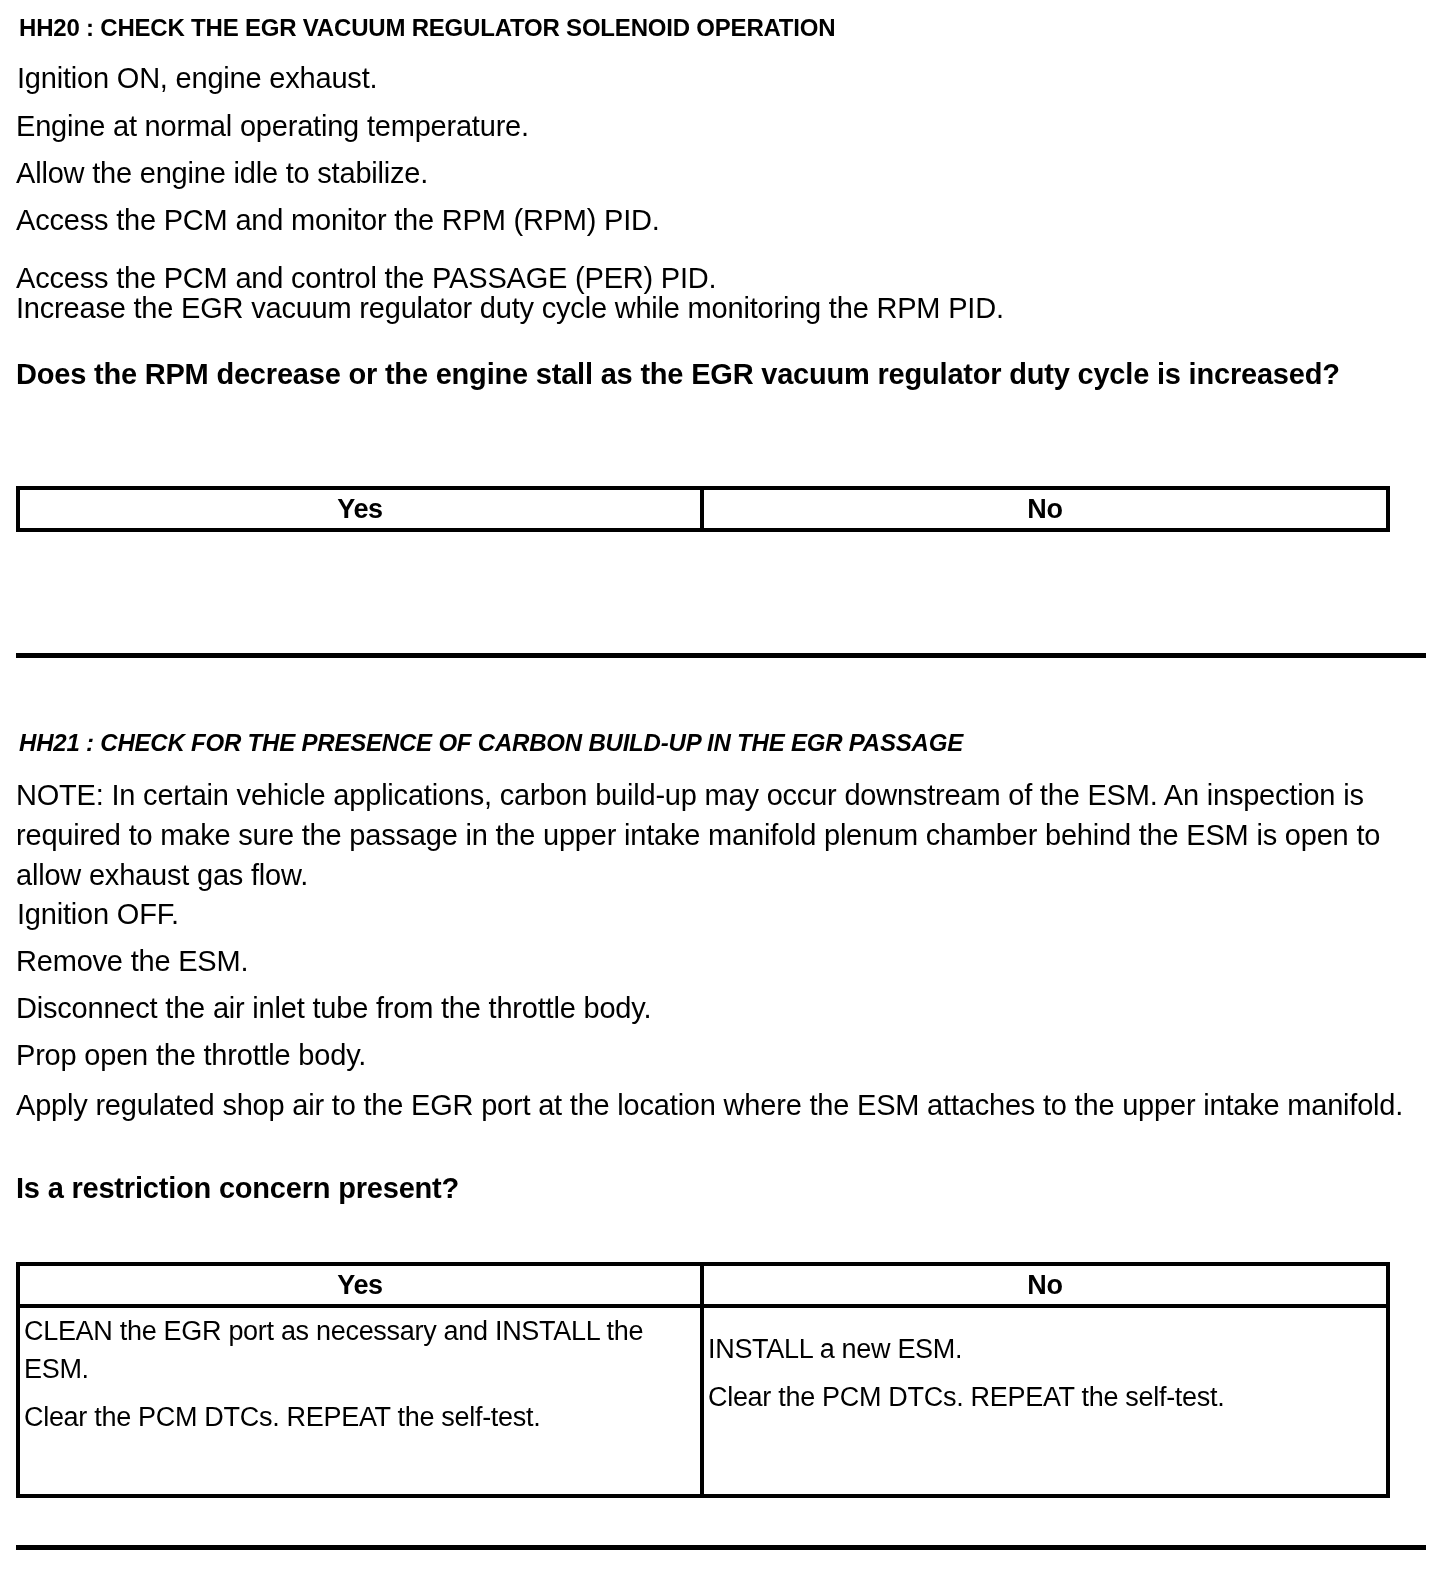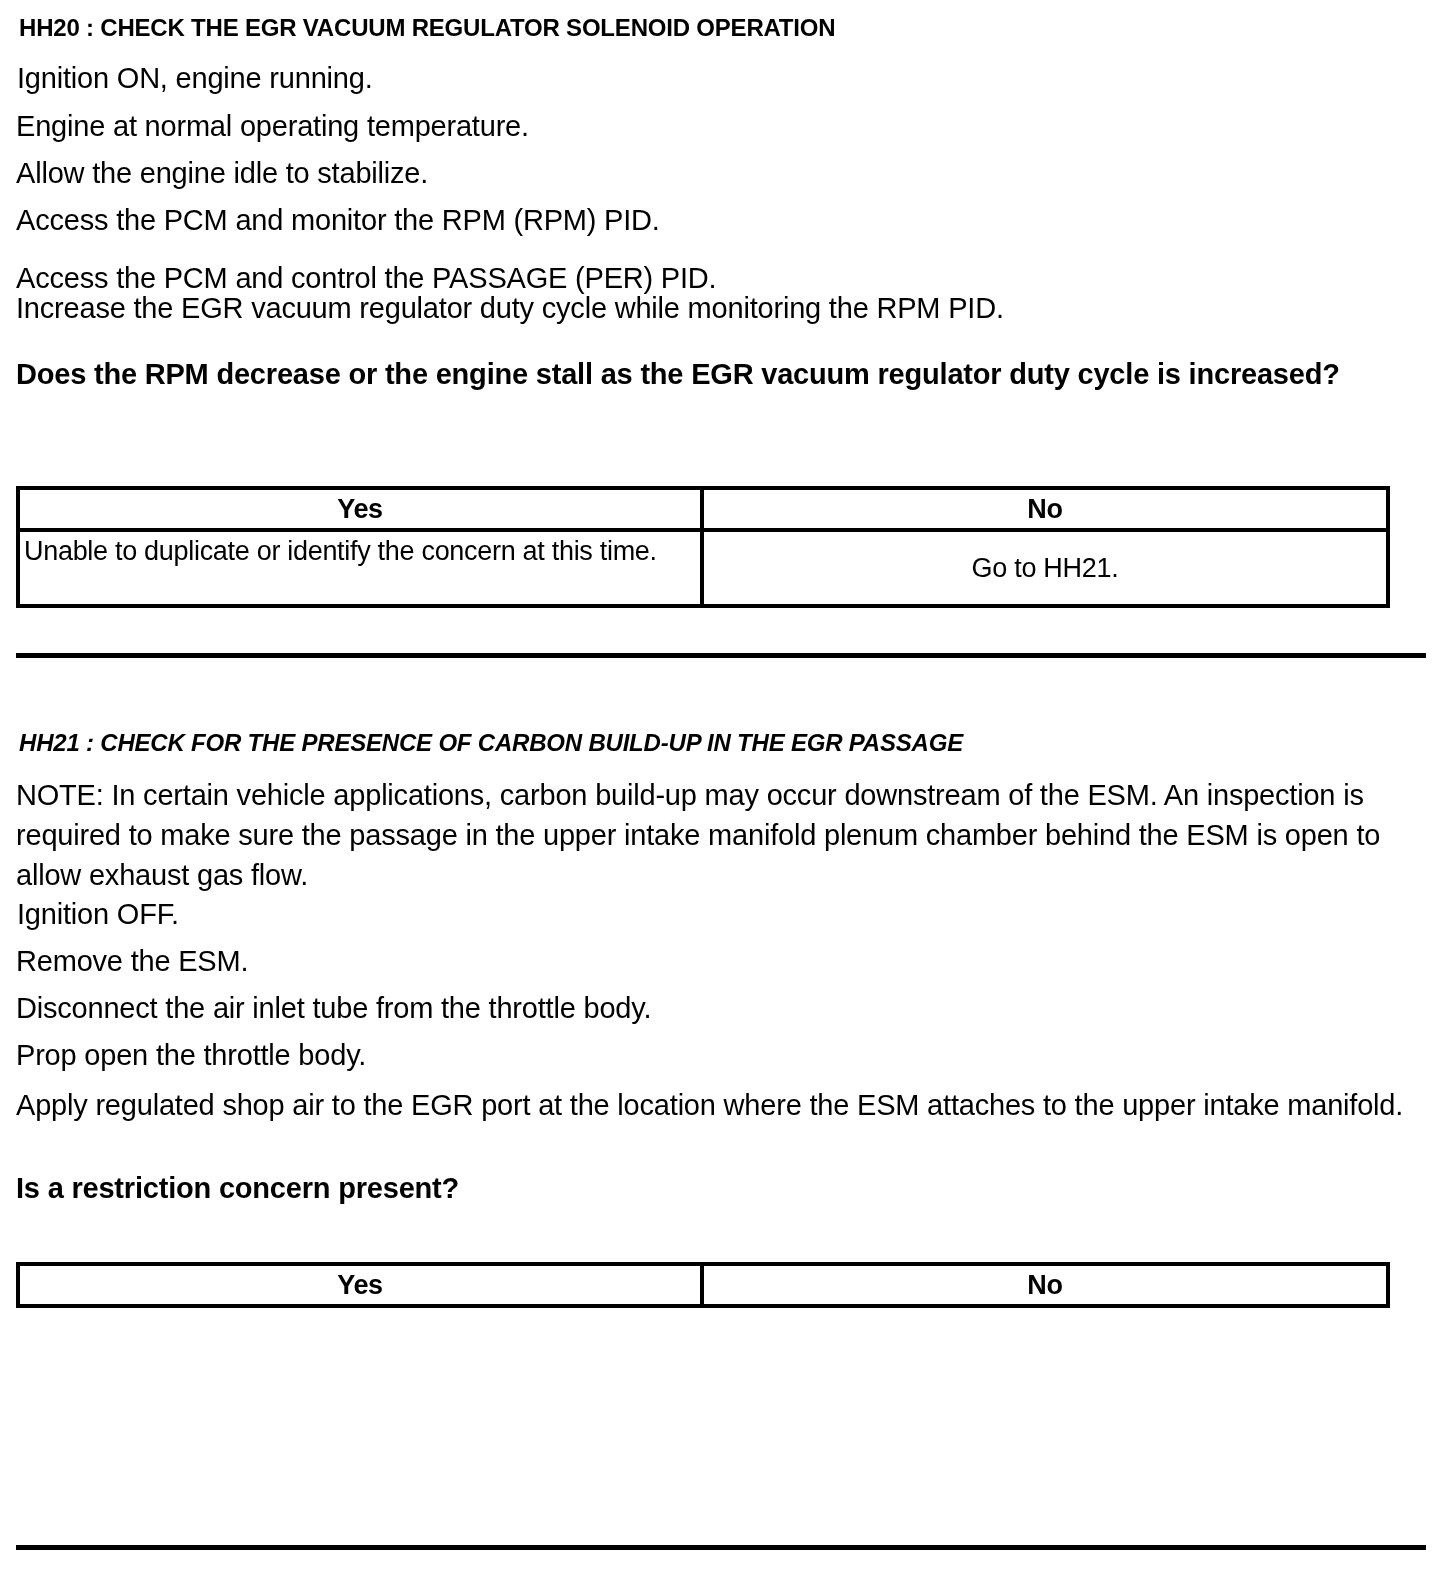--- a/index.html
+++ b/index.html
@@ -12,45 +12,37 @@
   .rule { position: absolute; left: 16px; width: 1410px; height: 5px; background: #000; }
   table.yn { position: absolute; border-collapse: collapse; table-layout: fixed; }
   table.yn th, table.yn td { border: 4px solid #000; padding: 0 4px; font-size: 27px; letter-spacing: -0.3px; }
   table.yn th { font-weight: bold; text-align: center; height: 38px; }
   .cell-p { margin: 0; line-height: 38px; }
 </style>
 </head>
 <body>
 
 <div class="abs heading" style="left:19px; top:14px;">HH20 : CHECK THE EGR VACUUM REGULATOR SOLENOID OPERATION</div>
-<div class="abs line" style="left:17px; top:62px;">Ignition ON, engine running.</div>
+<div class="abs line" style="left:17px; top:62px;">Ignition ON, engine exhaust.</div>
 <div class="abs line" style="left:16px; top:110px;">Engine at normal operating temperature.</div>
 <div class="abs line" style="left:16px; top:157px;">Allow the engine idle to stabilize.</div>
 <div class="abs line" style="left:16px; top:204px;">Access the PCM and monitor the  RPM (RPM) PID.</div>
 <div class="abs line" style="left:16px; top:262px;">Access the PCM and control the  PASSAGE (PER) PID.</div>
 <div class="abs line" style="left:16px; top:292px;">Increase the EGR vacuum regulator duty cycle while monitoring the RPM  PID.</div>
 <div class="abs q" style="left:16px; top:356px; width:1395px;">Does the RPM decrease or the engine stall as the EGR vacuum regulator duty cycle is increased?</div>
 
 <table class="yn" style="left:16px; top:486px; width:1370px;">
   <colgroup>
       <col style="width:684px">
       <col style="width:686px">
     </colgroup>
   <tbody>
       <tr>
     <th>Yes</th>
     <th>No</th>
-  </tr>
-  <tr style="height:76px;">
-    <td style="text-align:left; vertical-align:top;">
-      <p class="cell-p">Unable to duplicate or identify the concern at this time.</p>
-    </td>
-    <td style="text-align:center; vertical-align:middle;">
-      <p class="cell-p">Go to HH21.</p>
-    </td>
   </tr>
 </tbody>
   </table>
 
 <div class="rule" style="top:653px;"></div>
 
 <div class="abs heading" style="left:19px; top:729px;font-style:italic;">HH21 : CHECK FOR THE PRESENCE OF CARBON BUILD-UP IN THE EGR PASSAGE</div>
 <div class="abs para" style="left:16px; top:775px; width:1400px;">NOTE: In certain vehicle applications, carbon build-up may occur downstream of the ESM. An inspection is required to make sure the passage in the upper intake manifold plenum chamber behind the ESM is open to allow exhaust gas flow.</div>
 <div class="abs line" style="left:17px; top:898px;">Ignition OFF.</div>
 <div class="abs line" style="left:16px; top:945px;">Remove the ESM.</div>
@@ -62,16 +54,26 @@
 <table class="yn" style="left:16px; top:1262px; width:1370px;">
   <colgroup>
       <col style="width:684px">
       <col style="width:686px">
     </colgroup>
   <tbody>
       <tr>
     <th>Yes</th>
     <th>No</th>
   </tr>
+  <tr style="height:190px;">
+    <td style="text-align:left; vertical-align:top; padding-top:4px;">
+      <p class="cell-p">CLEAN the EGR port as necessary and INSTALL the ESM.</p>
+      <p class="cell-p" style="margin-top:10px;">Clear the PCM DTCs. REPEAT the self-test.</p>
+    </td>
+    <td style="text-align:left; vertical-align:top; padding-top:22px;">
+      <p class="cell-p">INSTALL a new ESM.</p>
+      <p class="cell-p" style="margin-top:10px;">Clear the PCM DTCs. REPEAT the self-test.</p>
+    </td>
+  </tr>
 </tbody>
   </table>
 
 <div class="rule" style="top:1545px;"></div>
 
 </body></html>

